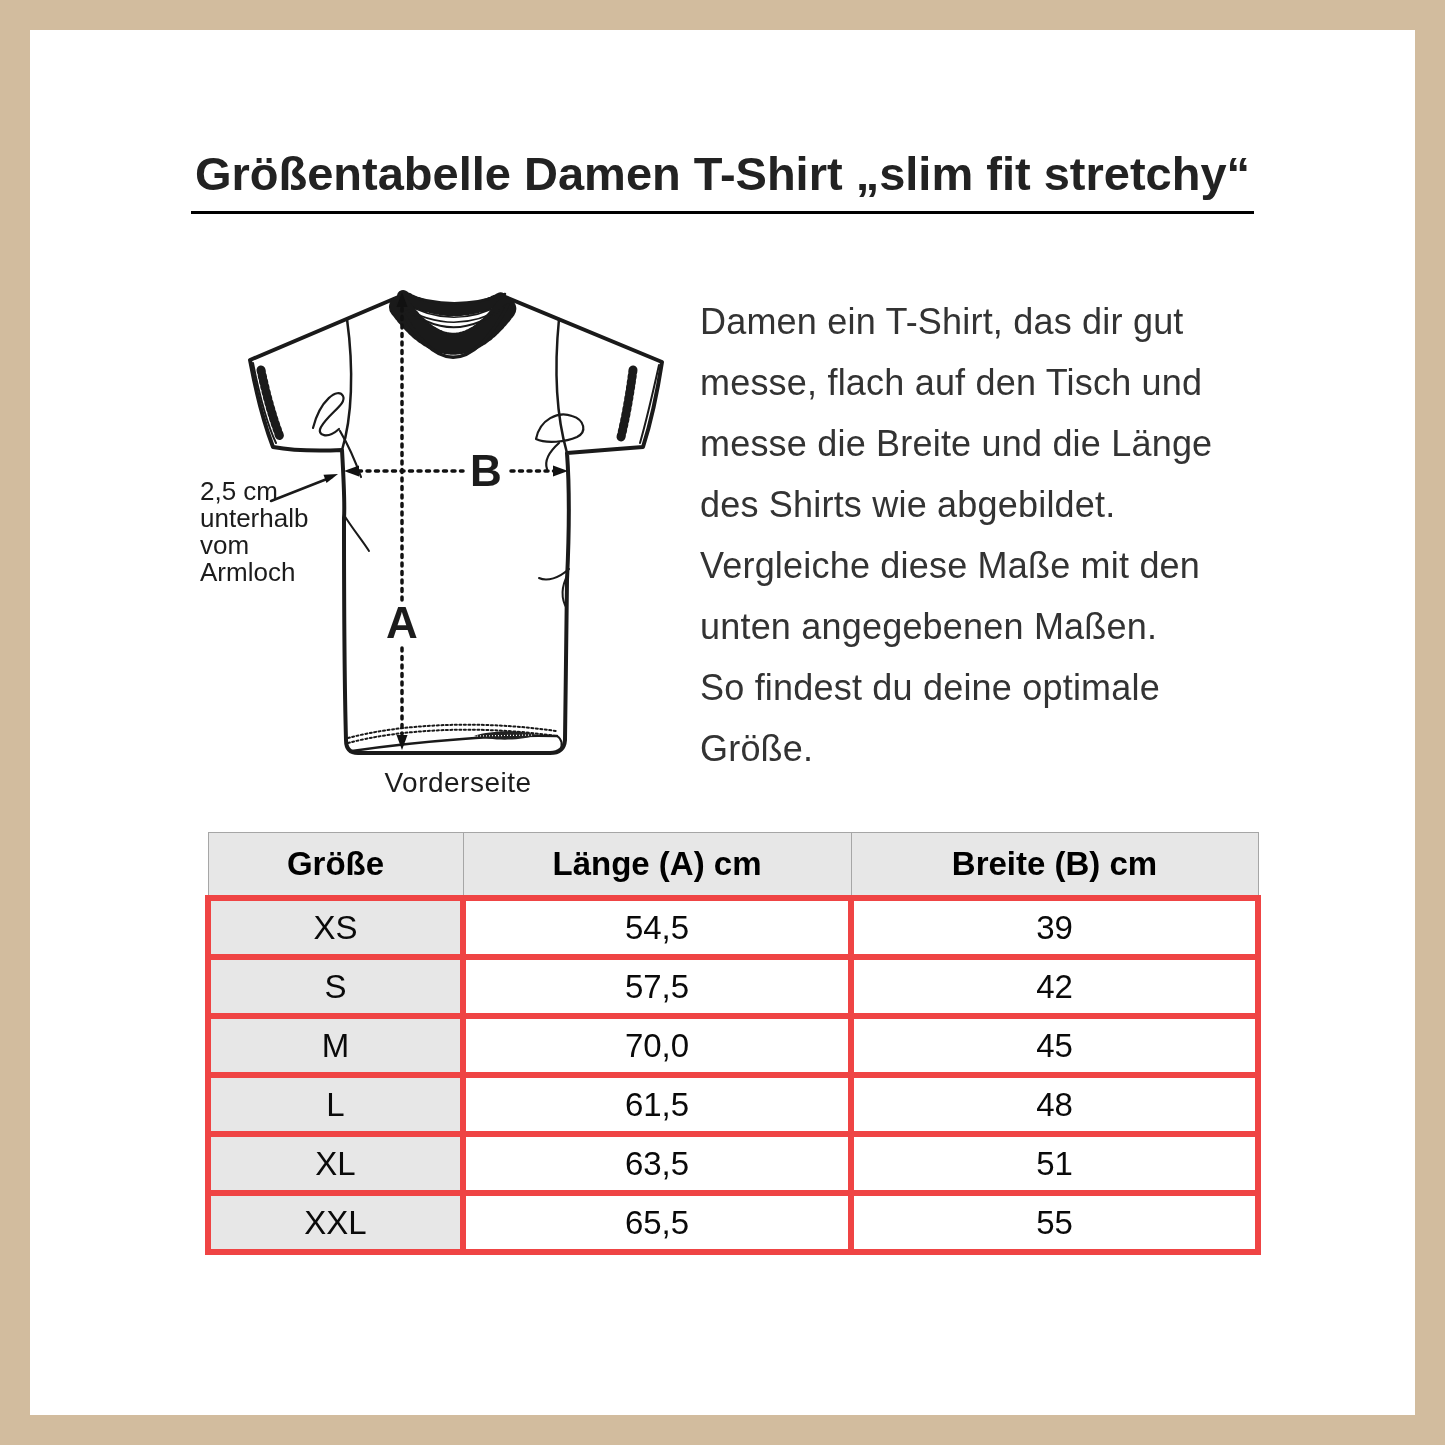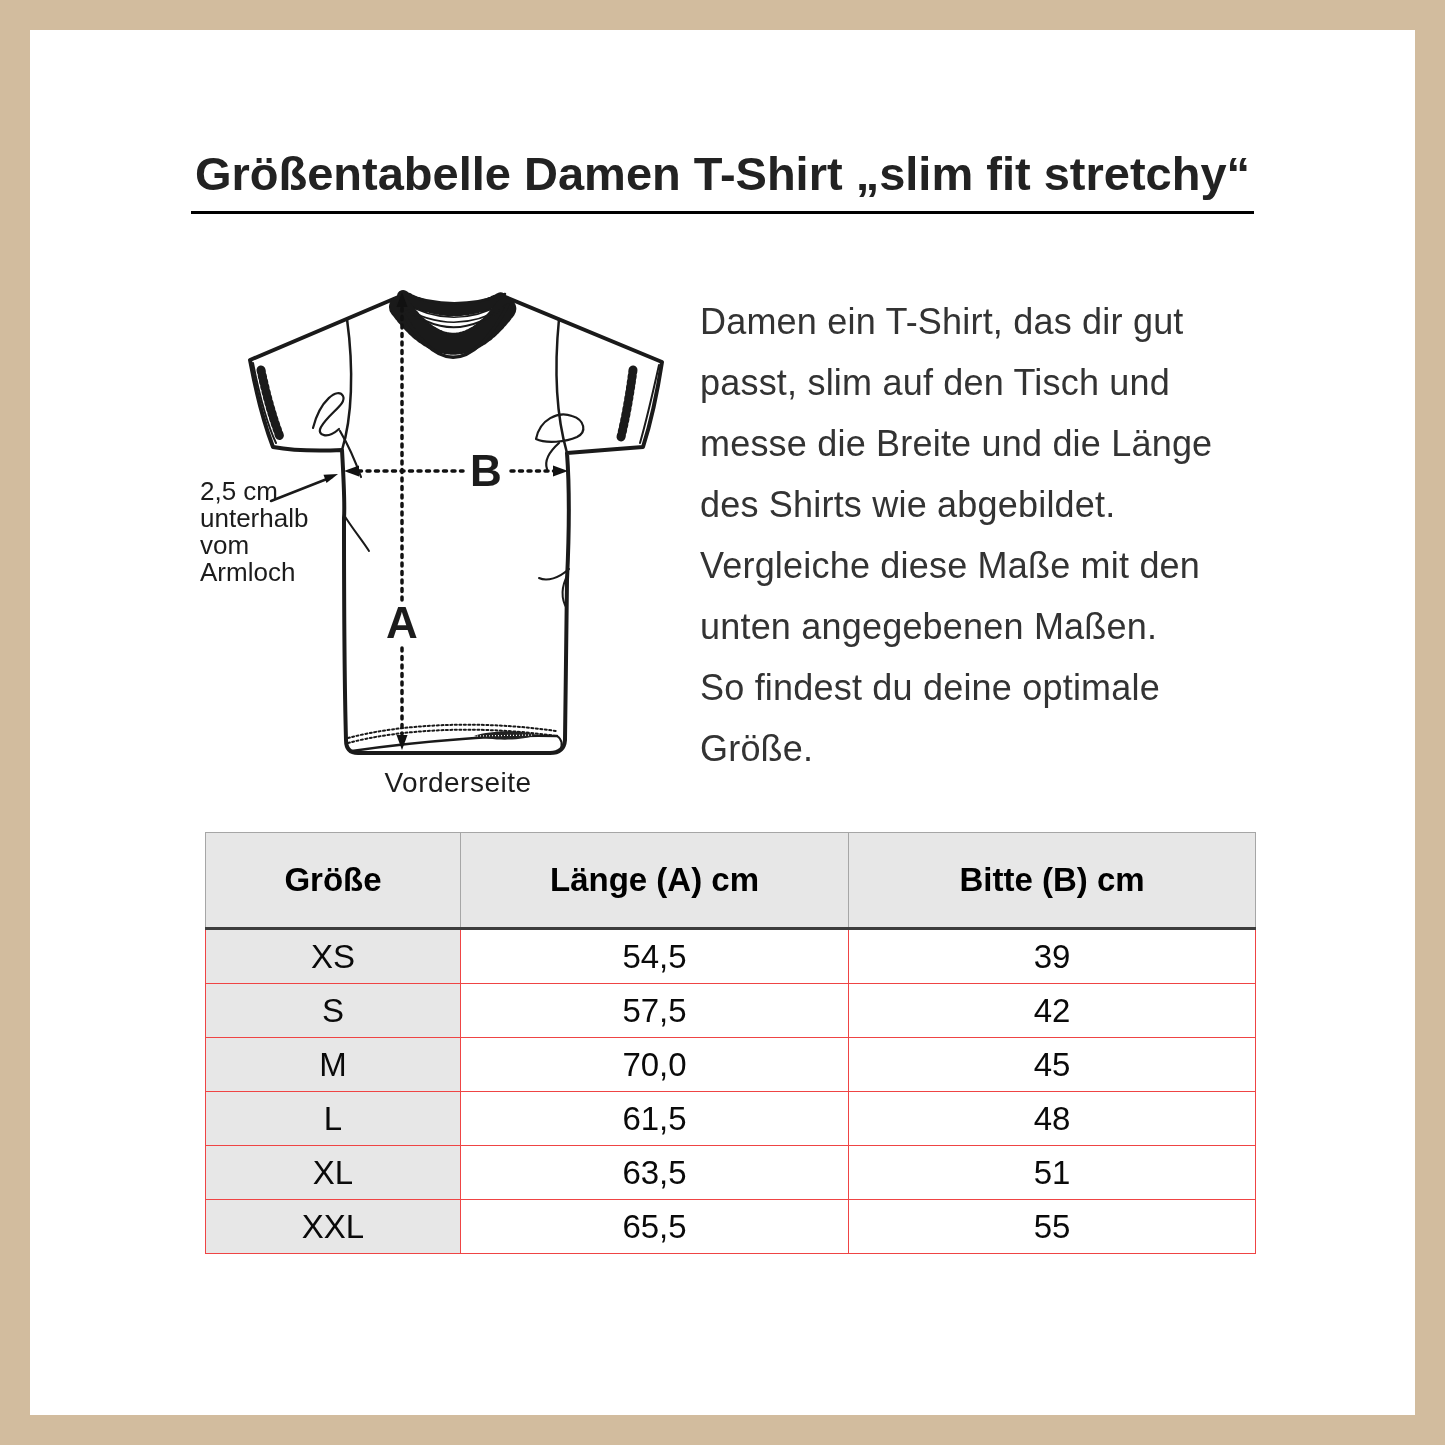--- a/index.html
+++ b/index.html
@@ -23,24 +23,24 @@
     position:absolute;left:700px;top:291px;width:640px;
     font-size:36px;line-height:61px;color:#333;letter-spacing:0.2px;z-index:1;
   }
   table.size-table{
     position:absolute;left:205px;top:832px;width:1050px;
     border-collapse:collapse;table-layout:fixed;z-index:1;
   }
   .size-table th{
     height:62px;background:#e7e7e7;border:1px solid #a6a6a6;
     border-bottom:3px solid #3d3d3d;
-    font-size:33px;font-weight:700;color:#000;text-align:center;padding:16px;
+    font-size:33px;font-weight:700;color:#000;text-align:center;padding:0;
   }
   .size-table td{
-    height:53px;border:1px solid #ef4444;font-size:33px;font-weight:400;
+    height:53px;border:6px solid #ef4444;font-size:33px;font-weight:400;
     color:#0a0a0a;text-align:center;padding:0;background:#fff;
   }
   .size-table td.size-col{background:#e7e7e7;}
   .footer-note{
     position:absolute;left:30px;top:1258px;width:1385px;text-align:center;
     font-size:40px;color:#2b2b2b;letter-spacing:0.4px;z-index:1;
   }
   .shape{fill:none;stroke:#1a1a1a;stroke-linecap:round;stroke-linejoin:round;}
   .meas{stroke:#111;}
   .svgtxt{font-family:"Liberation Sans",sans-serif;fill:#1c1c1c;}
@@ -109,40 +109,40 @@
     <polygon fill="#111" points="158,204 146.5,213 143.5,204.8"></polygon>
     <text class="svgtxt" x="20" y="230" font-size="26">2,5 cm</text>
     <text class="svgtxt" x="20" y="257" font-size="26">unterhalb</text>
     <text class="svgtxt" x="20" y="284" font-size="26">vom</text>
     <text class="svgtxt" x="20" y="311" font-size="26">Armloch</text>
     <text class="svgtxt" x="278" y="522" font-size="28" text-anchor="middle" letter-spacing="0.5">Vorderseite</text>
   </svg>
 
   <div class="instructions">
     <div>Damen ein T-Shirt, das dir gut</div>
-    <div>passt, slim auf den Tisch und</div>
+    <div>messe, flach auf den Tisch und</div>
     <div>messe die Breite und die Länge</div>
     <div>des Shirts wie abgebildet.</div>
     <div>Vergleiche diese Maße mit den</div>
     <div>unten angegebenen Maßen.</div>
     <div>So findest du deine optimale</div>
     <div>Größe.</div>
   </div>
 
   <table class="size-table">
     <colgroup>
       <col style="width:255px">
         <col style="width:388px">
         <col style="width:407px">
     </colgroup>
     <thead>
       <tr>
         <th>Größe</th>
         <th>Länge (A) cm</th>
-        <th>Bitte (B) cm</th>
+        <th>Breite (B) cm</th>
       </tr>
     </thead>
     <tbody>
       <tr>
         <td class="size-col">XS</td>
         <td>54,5</td>
         <td>39</td>
       </tr>
       <tr>
         <td class="size-col">S</td>

